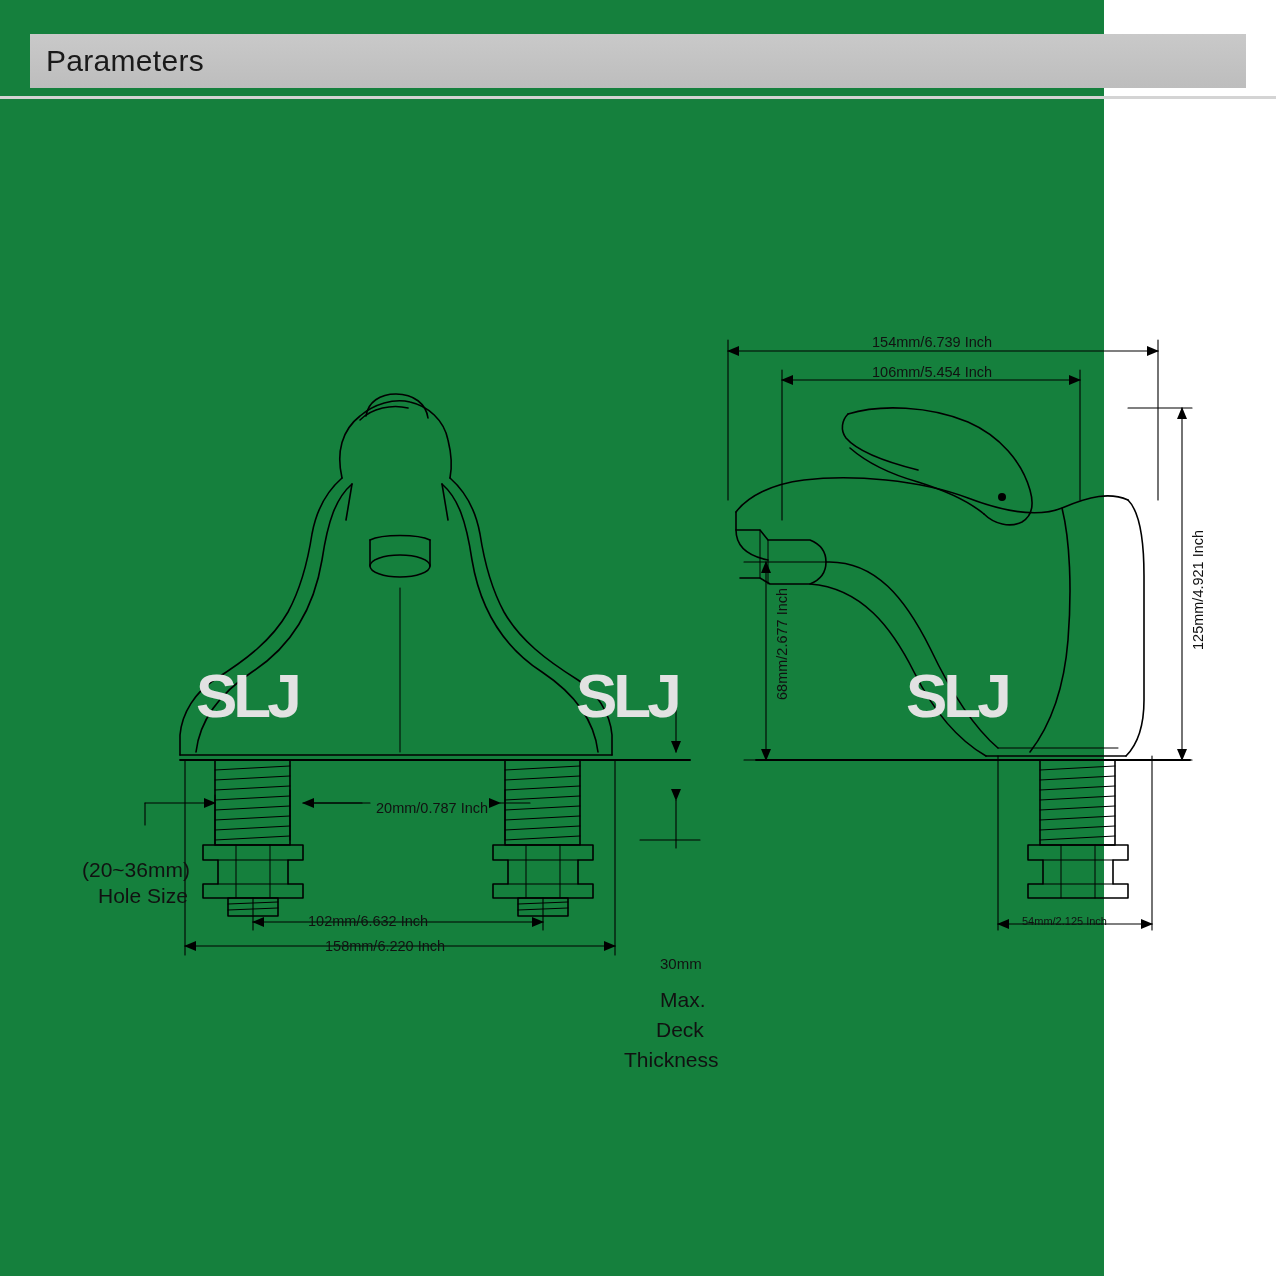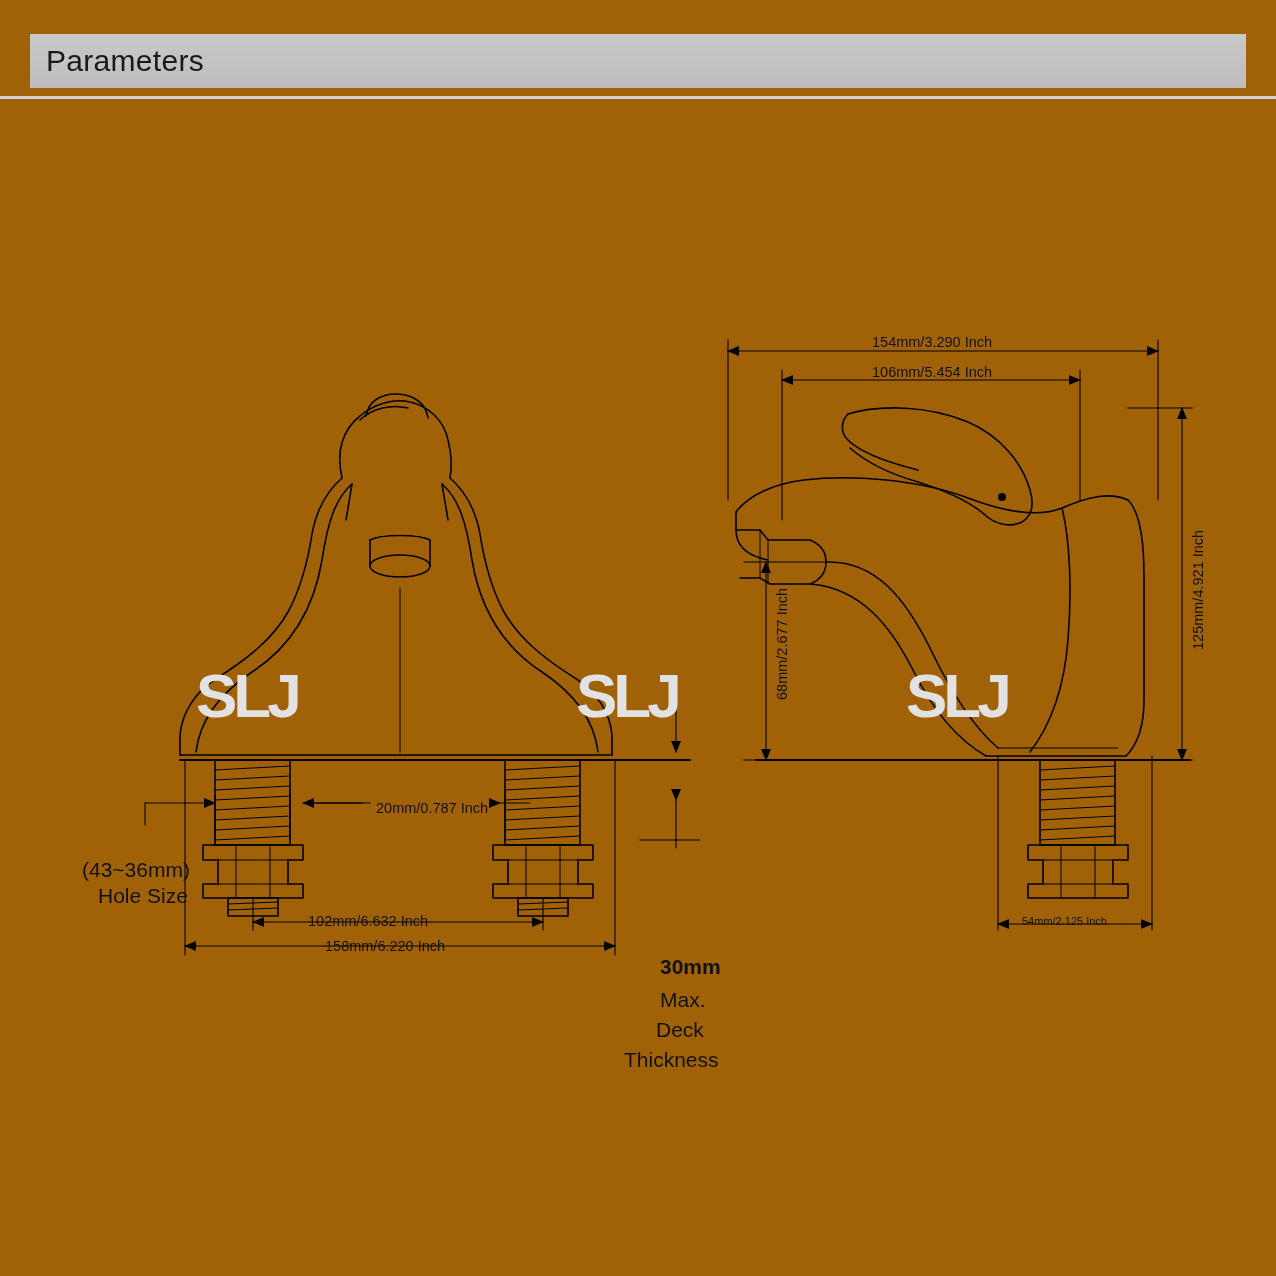--- a/index.html
+++ b/index.html
@@ -9,23 +9,23 @@
   }
   body {
     width: 1276px;
     height: 1276px;
     font-family: "Liberation Sans", sans-serif;
     position: relative;
     overflow: hidden;
   }
   #page {
     position: relative;
-    width: 1276px;
+    width: 1104px;
     height: 1276px;
-    background: #a16207;
+    background: #15803d;
   }
   
   .header-bar {
     position: absolute;
     left: 30px;
     top: 34px;
     width: 1216px;
     height: 54px;
     background: linear-gradient(to bottom, #c9c9c9 0%, #c3c3c3 50%, #bdbdbd 100%);
     box-sizing: border-box;
@@ -76,22 +76,22 @@
     color: #111;
     white-space: nowrap;
   }
   .lbl-dim { font-size: 14.5px; }
   .lbl-small { font-size: 11px; }
   .vert {
     transform-origin: 0 0;
     transform: rotate(-90deg);
   }
   .lbl-bold {
-    font-size: 21px;
-    font-weight: bold;
+    font-size: 15px;
+    font-weight: normal;
   }
   .lbl-big { font-size: 21px; }
 </style>
 </head>
 <body>
 
 <div id="page">
 
   <div class="header-bar"></div>
   <div class="header-title">Parameters</div>
@@ -259,37 +259,37 @@
         <path d="M1152 756 L1152 930"></path>
         <path d="M998 924 L1152 924" marker-start="url(#arrL)" marker-end="url(#arrR)"></path>
       </g>
     </g>
   </svg>
 
   <div class="wm wm1">SLJ</div>
   <div class="wm wm2">SLJ</div>
   <div class="wm wm3">SLJ</div>
 
-  <div class="lbl lbl-dim" style="left:872px; top:334px;">154mm/3.290 Inch</div>
+  <div class="lbl lbl-dim" style="left:872px; top:334px;">154mm/6.739 Inch</div>
 
   <div class="lbl lbl-dim" style="left:872px; top:364px;">106mm/5.454 Inch</div>
 
   <div class="lbl lbl-dim vert" style="left:1190px; top:650px;">125mm/4.921 Inch</div>
 
   <div class="lbl lbl-dim vert" style="left:774px; top:700px;">68mm/2.677 Inch</div>
 
   <div class="lbl lbl-dim" style="left:376px; top:800px;">20mm/0.787 Inch</div>
 
   <div class="lbl lbl-dim" style="left:308px; top:913px;">102mm/6.632 Inch</div>
 
   <div class="lbl lbl-dim" style="left:325px; top:938px;">158mm/6.220 Inch</div>
 
   <div class="lbl lbl-small" style="left:1022px; top:915px;">54mm/2.125 Inch</div>
 
-  <div class="lbl lbl-big" style="left:82px; top:858px;">(43~36mm)</div>
+  <div class="lbl lbl-big" style="left:82px; top:858px;">(20~36mm)</div>
   <div class="lbl lbl-big" style="left:98px; top:884px;">Hole Size</div>
 
   <div class="lbl lbl-bold" style="left:660px; top:955px;">30mm</div>
   <div class="lbl lbl-big" style="left:660px; top:988px;">Max.</div>
   <div class="lbl lbl-big" style="left:656px; top:1018px;">Deck</div>
   <div class="lbl lbl-big" style="left:624px; top:1048px;">Thickness</div>
 
 </div>
 
 </body></html>

